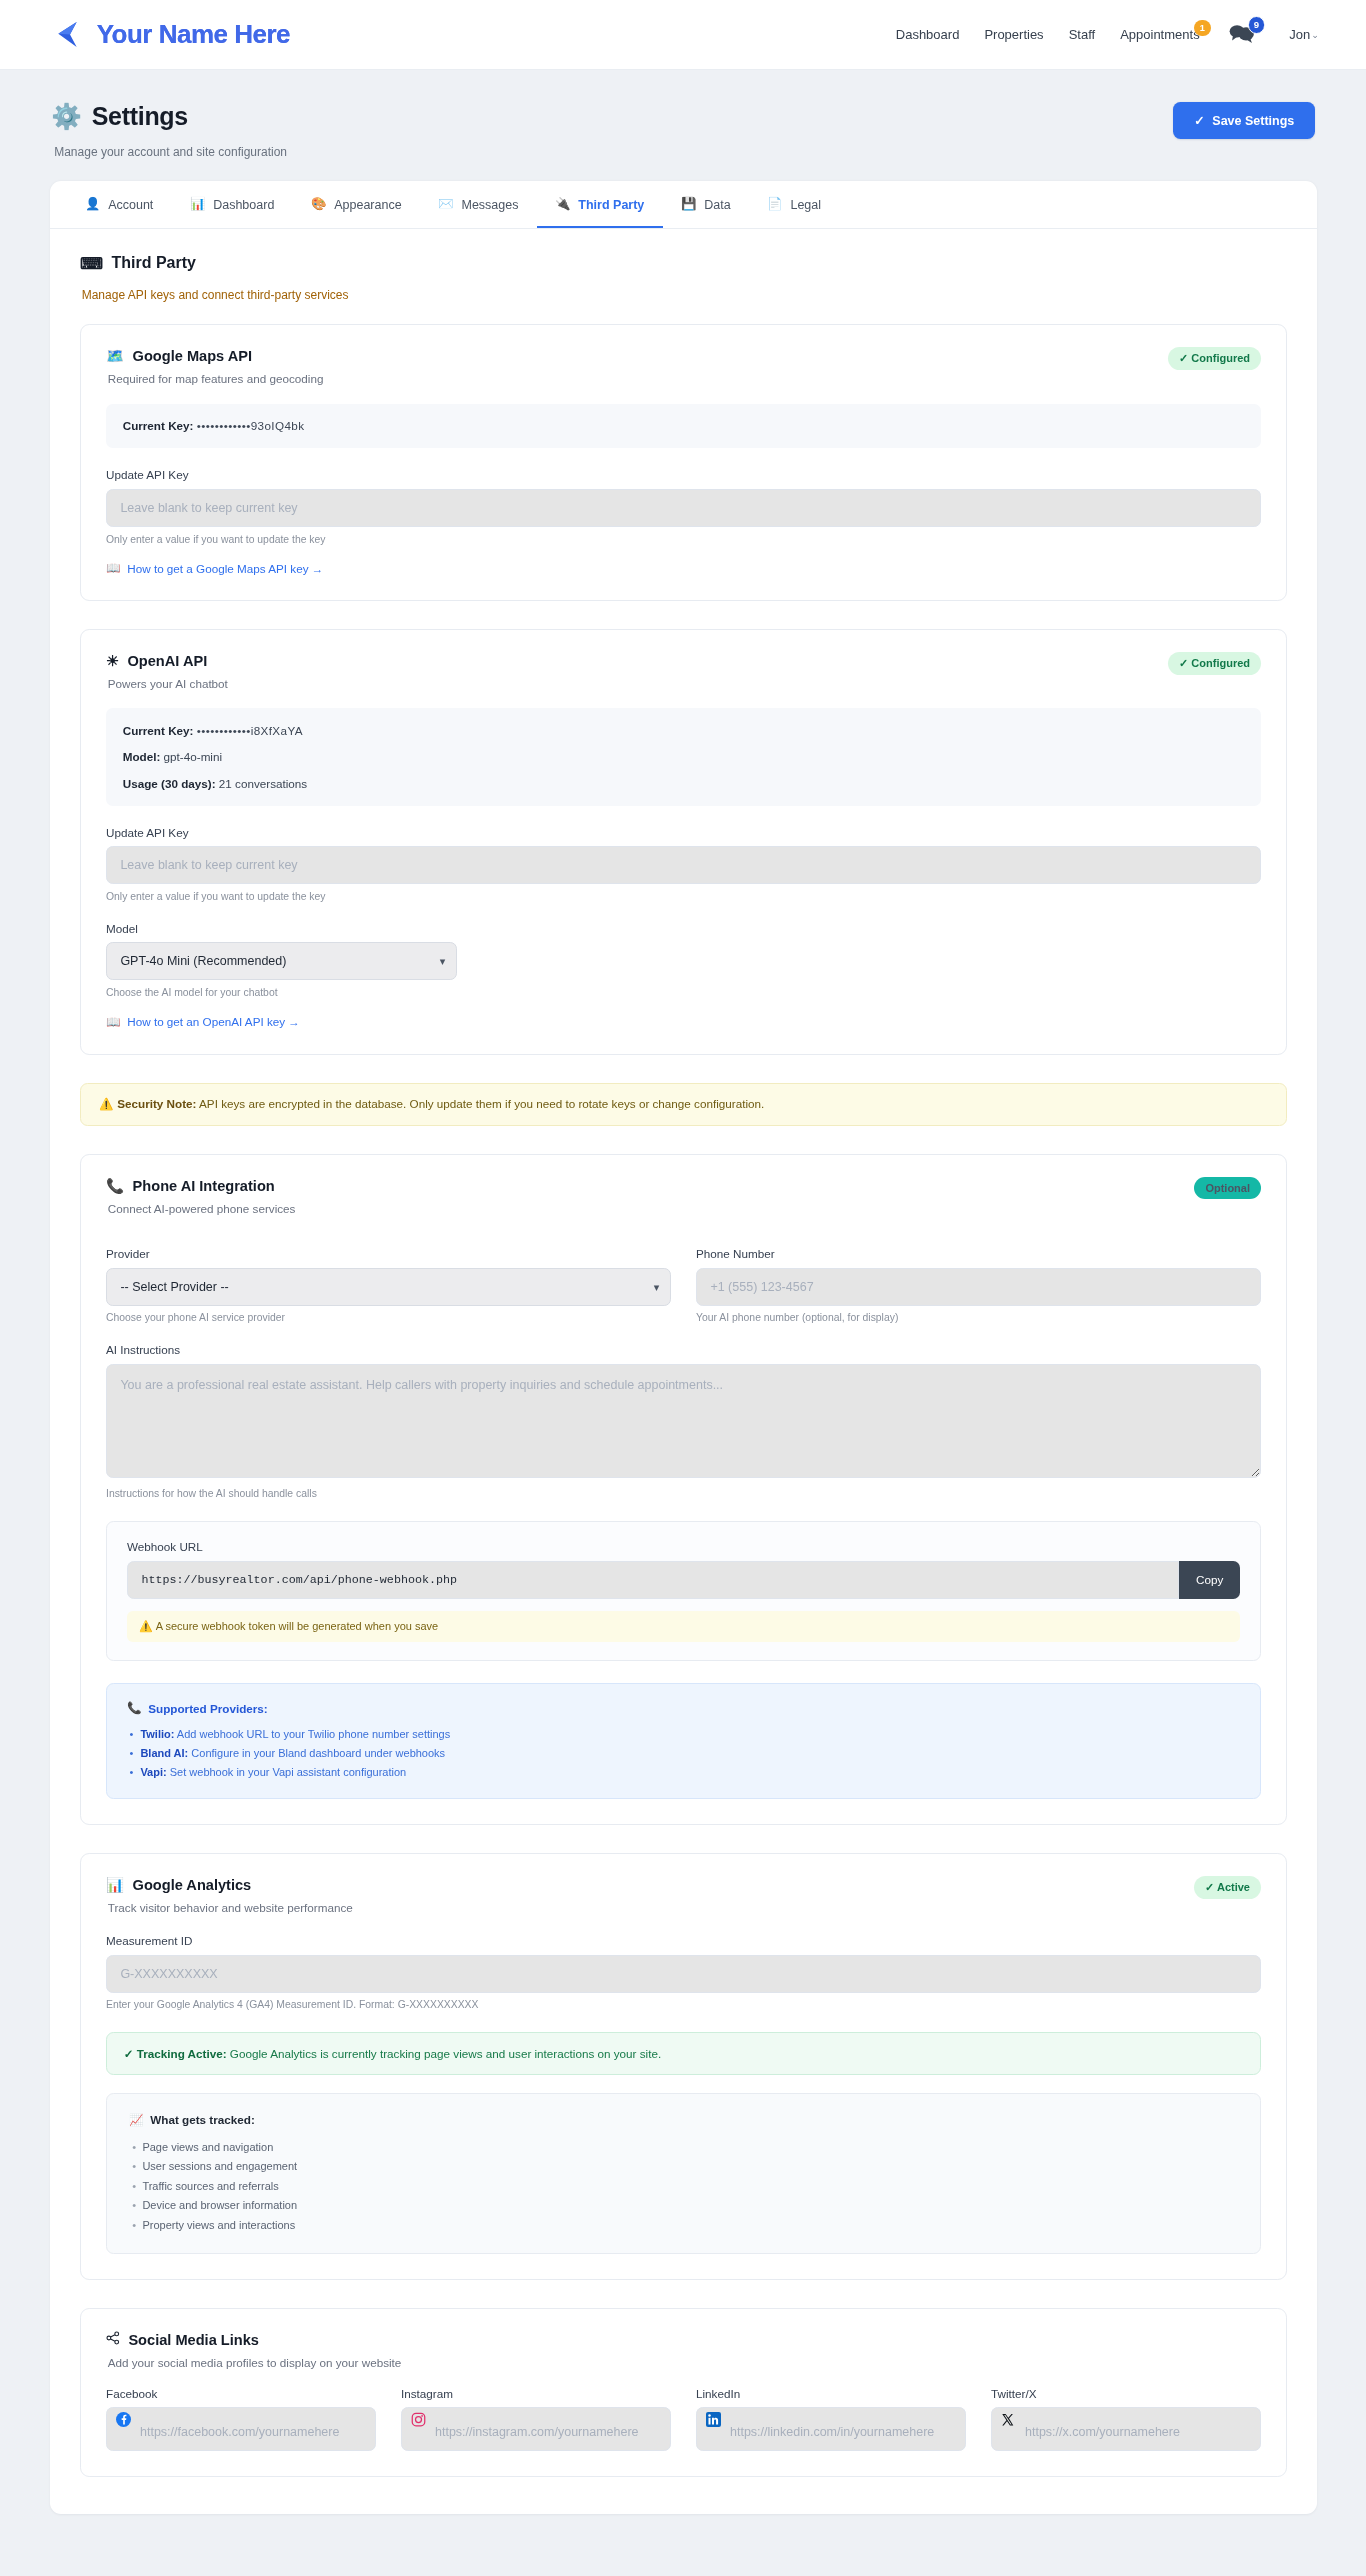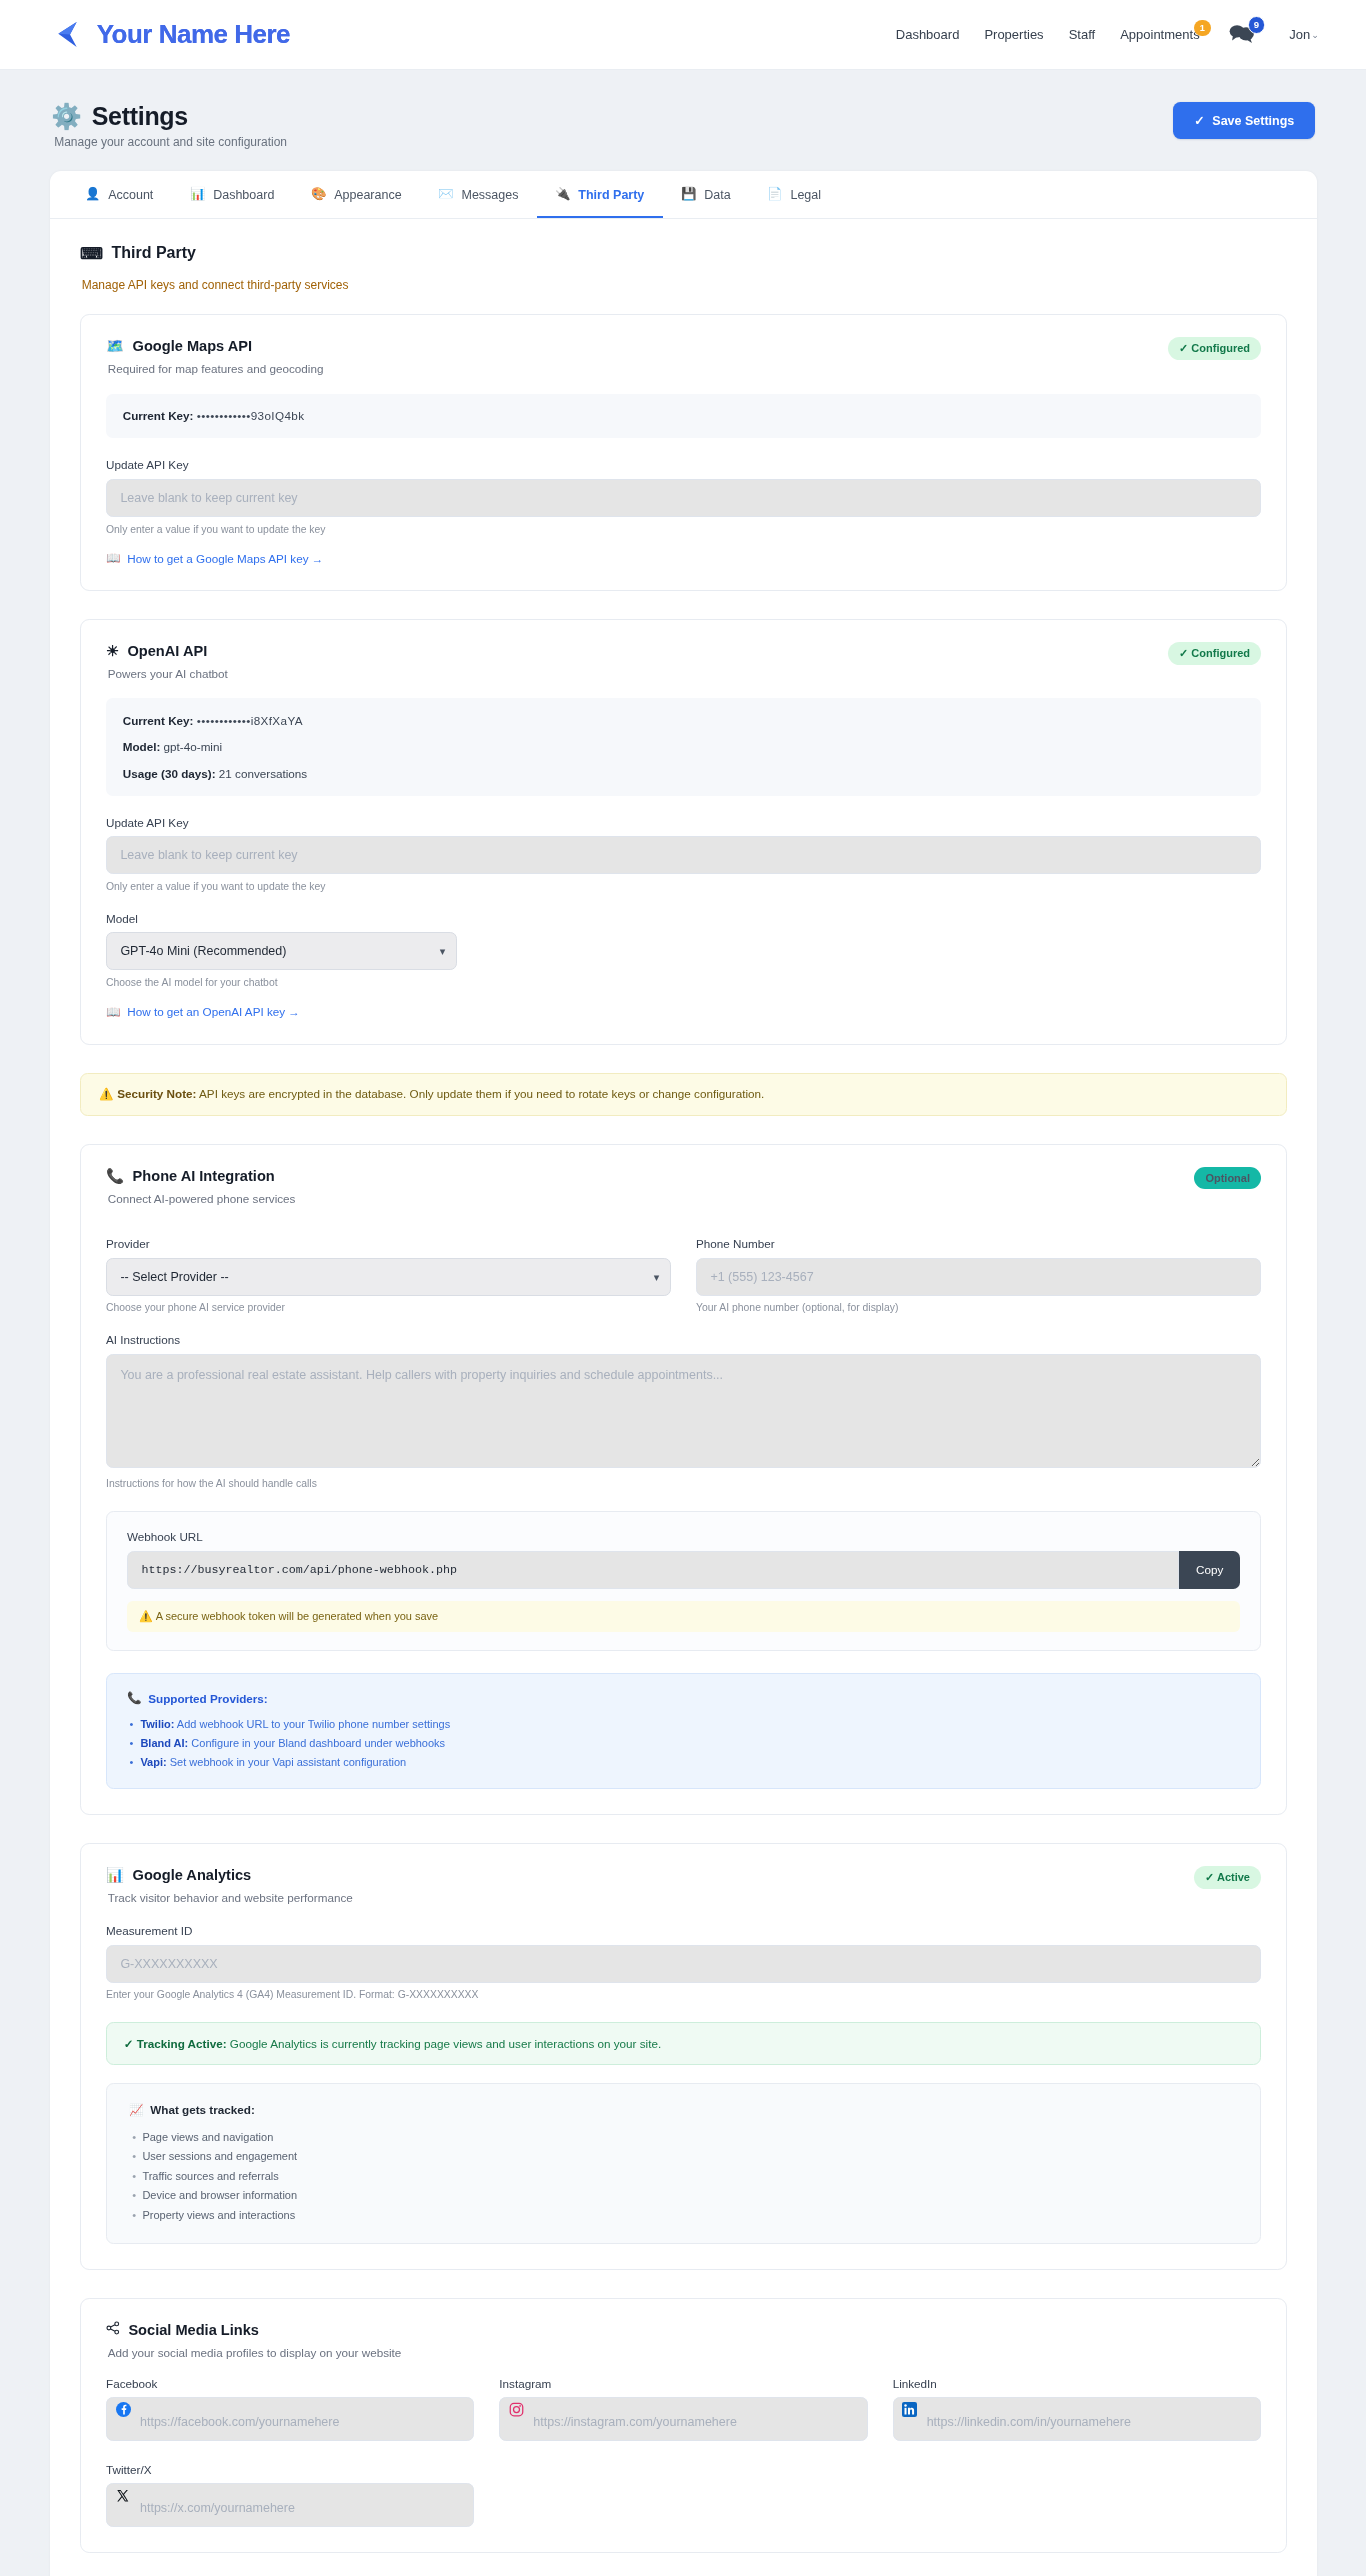--- a/index.html
+++ b/index.html
@@ -76,21 +76,21 @@
   
   .page-wrap { padding: 0 50px; }
   .pagehead {
     display: flex; align-items: flex-start; justify-content: space-between;
     padding: 32px 1.7px 22px 1.7px;
   }
   .pagehead h1 {
     font-size: 25px; font-weight: bold; letter-spacing: -0.3px;
     display: flex; align-items: center; gap: 9.2px; color: #151c28;
   }
-  .pagehead .sub { font-size: 12px; color: #69727f; margin-top: 4px; margin-left: 2.5px; }
+  .pagehead .sub { font-size: 12px; color: #69727f; margin-top: 14px; margin-left: 2.5px; }
   .save-btn {
     background: #2f6fed; color: #fff; border: none;
     border-radius: 7.5px; padding: 11px 21px;
     font-size: 12.5px; font-weight: bold;
     display: flex; align-items: center; gap: 7.5px;
     cursor: pointer; font-family: inherit;
     box-shadow: 0 0.8px 1.7px rgba(16,30,70,.12);
   }
 
   .panel {
@@ -279,21 +279,21 @@
   }
   .gray-box ul { list-style: none; }
   .gray-box li {
     font-size: 11px; color: #5a6372; padding: 3.8px 0 3.8px 13.4px; position: relative;
   }
   .gray-box li::before {
     content: "\2022"; position: absolute; left: 3.3px; color: #9aa2ae;
   }
 
   
-  .social-grid { display: grid; grid-template-columns: 1fr 1fr 1fr; gap: 22px 25px; margin-top: 18.4px; }
+  .social-grid { display: grid; grid-template-columns: 1fr 1fr 1fr 1fr; gap: 22px 25px; margin-top: 18.4px; }
   .social-label { font-size: 11.7px; color: #374151; margin-bottom: 6.7px; display: block; }
   .social-field { position: relative; }
   .social-field .inp { padding-left: 33px; padding-top: 17.5px; padding-bottom: 11px; }
   .social-ic {
     position: absolute; left: 9.2px; top: 5px;
     width: 16px; height: 16px;
     display: flex; align-items: center; justify-content: center;
   }
   .social-ic svg { display: block; }
   .last-card { margin-bottom: 0; }

